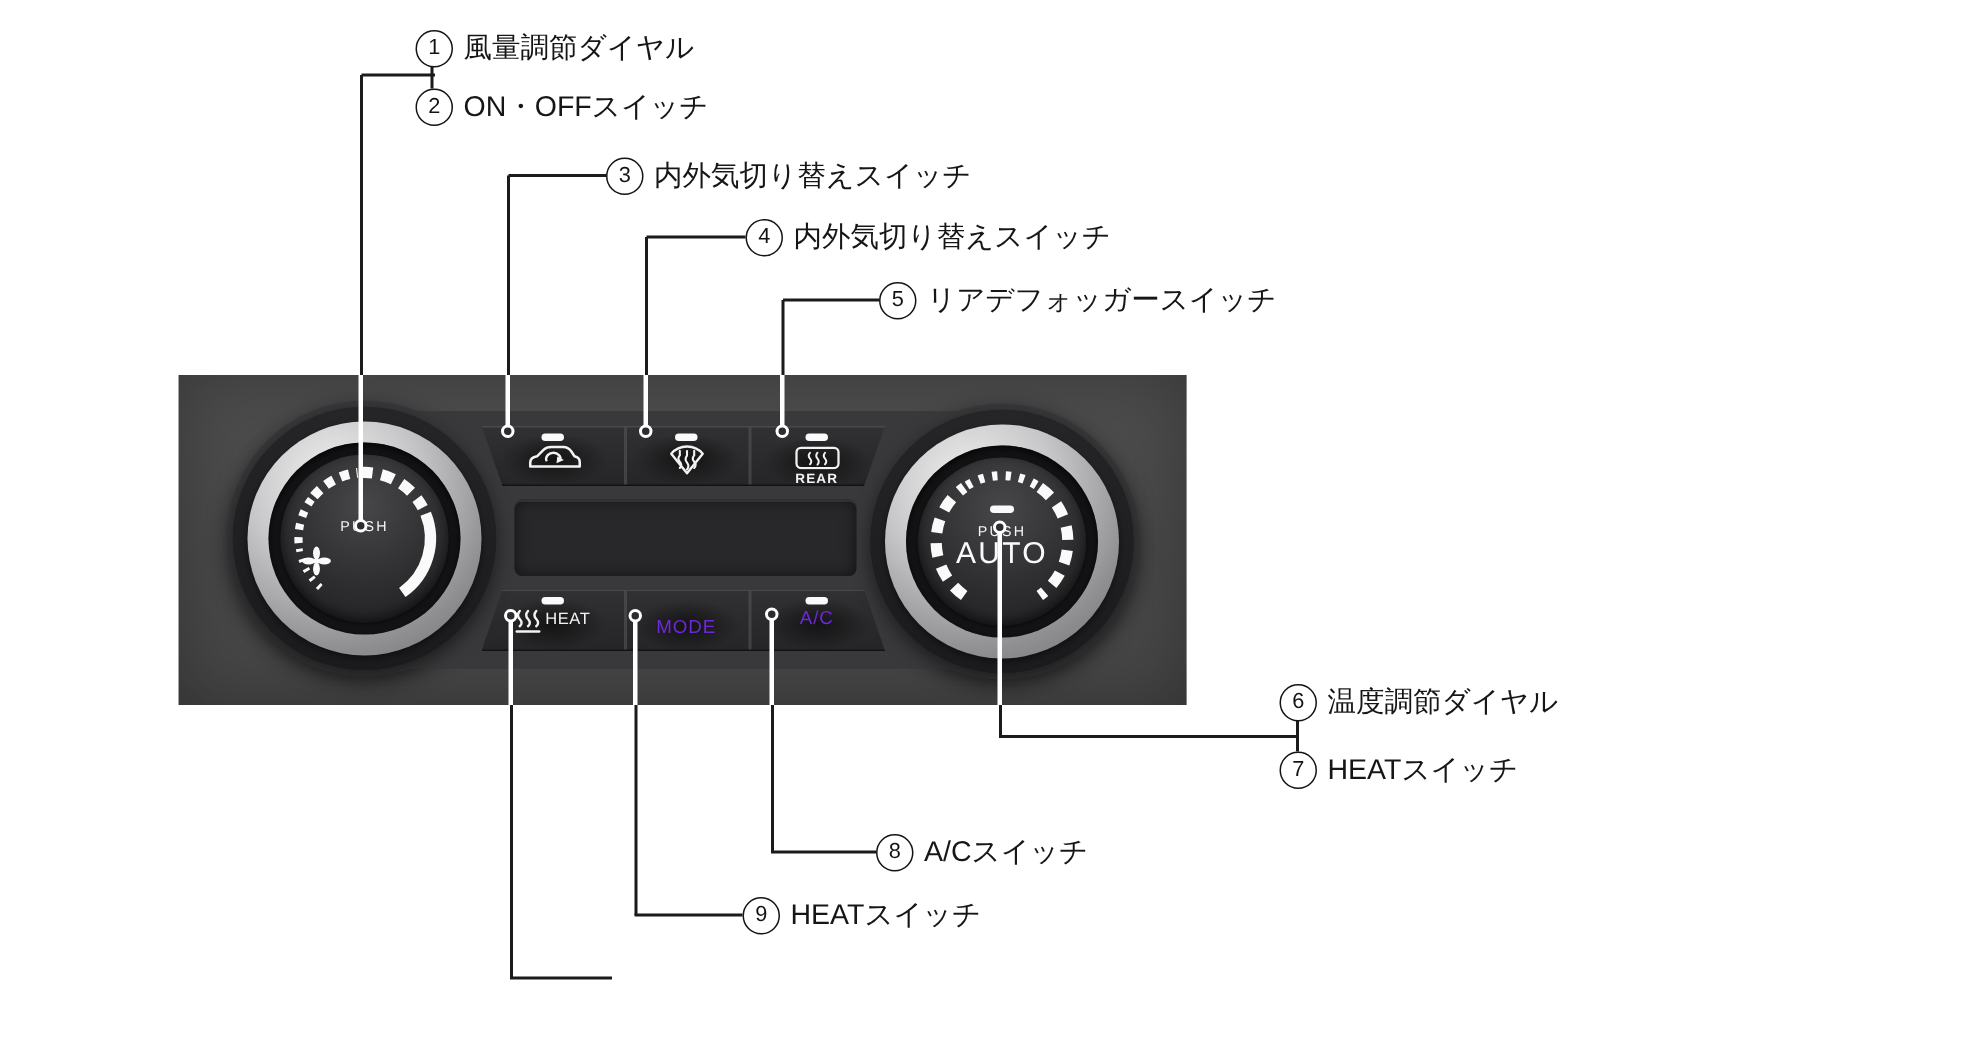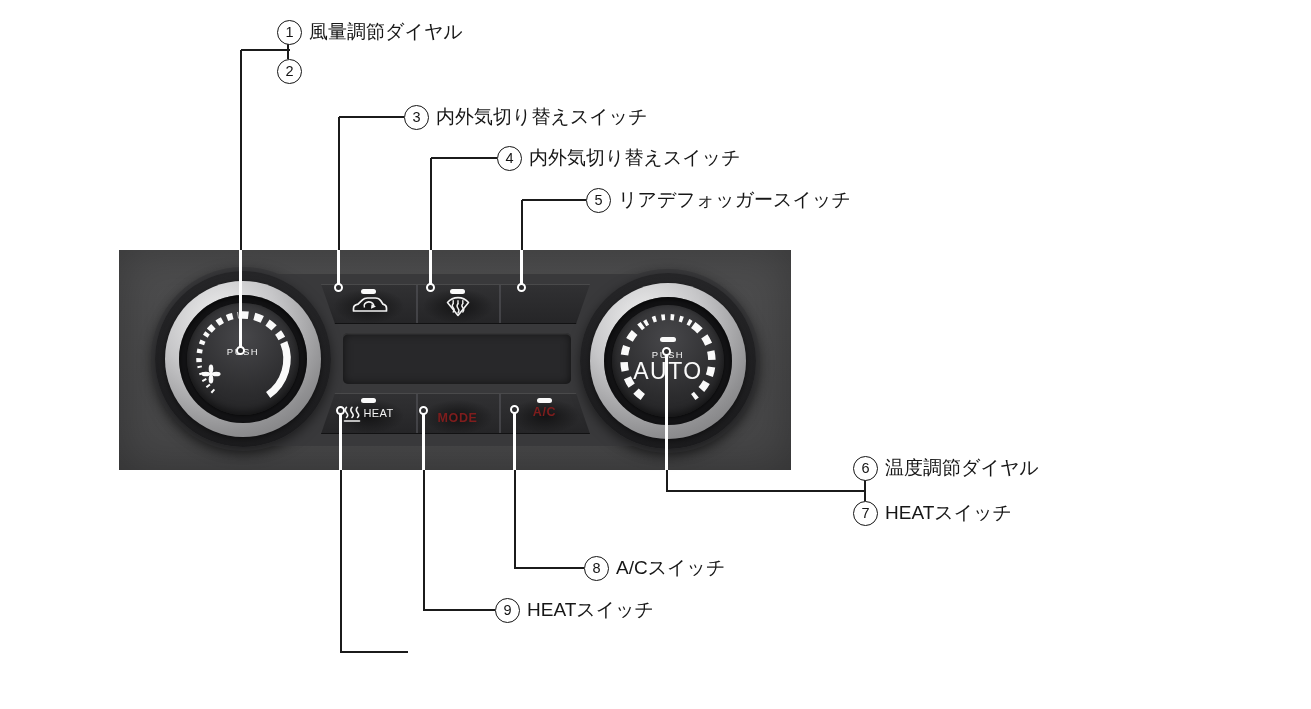--- a/index.html
+++ b/index.html
@@ -60,21 +60,21 @@
   .divider{position:absolute;top:1px;bottom:1px;width:1.5px;background:#5a5a5e;opacity:.55;}
 
   #display{position:absolute;left:343px;top:333px;width:228px;height:51px;border-radius:5px;
         background:#28282a;
         box-shadow:inset 0 1.5px 0 rgba(255,255,255,.10), inset 0 0 10px rgba(0,0,0,.55);}
 
   .btn{position:absolute;display:flex;flex-direction:column;align-items:center;z-index:10;}
   .glow{position:absolute;left:50%;top:55%;transform:translate(-50%,-50%);width:70px;height:34px;
         border-radius:50%;background:radial-gradient(ellipse at center,rgba(0,0,0,.55),rgba(0,0,0,0) 72%);}
   .bdash{width:15px;height:4.5px;border-radius:2.5px;background:#fafafa;z-index:2;}
-  .blabel{color:#7f1d1d;font-size:12.5px;font-weight:700;letter-spacing:.6px;z-index:2;}
+  .blabel{color:#6d28d9;font-size:12.5px;font-weight:400;letter-spacing:.6px;z-index:2;}
   .rear-t{color:#f2f2f2;font-size:9px;font-weight:700;letter-spacing:.8px;z-index:2;margin-top:1px;}
   .heat-t{color:#f2f2f2;font-size:11px;font-weight:400;letter-spacing:.4px;z-index:2;}
   .icon{z-index:2;}
 </style>
 </head>
 <body>
 
 <div id="stage">
 
   <div class="ln v" style="left:287px;top:44px;height:15px"></div>
@@ -102,20 +102,21 @@
 
   <div class="ln v" style="left:340px;top:470px;height:182px"></div>
   <div class="ln h" style="left:340px;top:651px;width:68px"></div>
 
   <div class="callout" style="left:277px;top:19px">
     <span class="cnum">1</span>
     <span class="ctext">風量調節ダイヤル</span>
   </div>
   <div class="callout" style="left:277px;top:58px">
     <span class="cnum">2</span>
+    <span class="ctext">ON・OFFスイッチ</span>
   </div>
   <div class="callout" style="left:404px;top:104px">
     <span class="cnum">3</span>
     <span class="ctext">内外気切り替えスイッチ</span>
   </div>
   <div class="callout" style="left:497px;top:145px">
     <span class="cnum">4</span>
     <span class="ctext">内外気切り替えスイッチ</span>
   </div>
   <div class="callout" style="left:586px;top:187px">
@@ -170,20 +171,31 @@
     <div class="bdash" style="margin-top:5px"></div>
     <svg class="icon" width="30" height="23" viewBox="0 0 30 23">
       <path d="M15 21.5 L4.5 8.5 A13.8 13.8 0 0 1 25.5 8.5 Z" fill="none" stroke="#f2f2f2" stroke-width="1.6" stroke-linejoin="round"></path>
       <path d="M10.2 18 q1.9 -2.1 0 -4.2 q-1.9 -2.1 0 -4.2" fill="none" stroke="#f2f2f2" stroke-width="1.4" stroke-linecap="round"></path>
       <path d="M15 19 q1.9 -2.3 0 -4.6 q-1.9 -2.3 0 -4.6" fill="none" stroke="#f2f2f2" stroke-width="1.4" stroke-linecap="round"></path>
       <path d="M19.8 18 q1.9 -2.1 0 -4.2 q-1.9 -2.1 0 -4.2" fill="none" stroke="#f2f2f2" stroke-width="1.4" stroke-linecap="round"></path>
       <path d="M10.2 9.3 L10.2 6.6 M15 9.5 L15 6.7 M19.8 9.3 L19.8 6.6" stroke="#f2f2f2" stroke-width="1.4" stroke-linecap="round"></path>
     </svg>
   </div>
 
+  <div class="btn" style="left:499px;top:284px;width:91px;height:44px">
+    <div class="glow"></div>
+    <div class="bdash" style="margin-top:5px"></div>
+    <svg class="icon" width="30" height="17" viewBox="0 0 30 17" style="margin-top:2px">
+      <rect x="1" y="2.5" width="28" height="13.5" rx="3" fill="none" stroke="#f2f2f2" stroke-width="1.5"></rect>
+      <path d="M10 13.5 q1.7 -1.9 0 -3.8 q-1.7 -1.9 0 -3.8" fill="none" stroke="#f2f2f2" stroke-width="1.3" stroke-linecap="round"></path>
+      <path d="M15 13.8 q1.7 -2 0 -4 q-1.7 -2 0 -4" fill="none" stroke="#f2f2f2" stroke-width="1.3" stroke-linecap="round"></path>
+      <path d="M20 13.5 q1.7 -1.9 0 -3.8 q-1.7 -1.9 0 -3.8" fill="none" stroke="#f2f2f2" stroke-width="1.3" stroke-linecap="round"></path>
+    </svg>
+    <div class="rear-t">REAR</div>
+  </div>
 
   <div class="btn" style="left:321px;top:393px;width:95px;height:41px">
     <div class="glow"></div>
     <div class="bdash" style="margin-top:5px"></div>
     <div style="display:flex;align-items:center;gap:2px;margin-top:1px;z-index:2">
       <svg class="icon" width="18" height="19" viewBox="0 0 18 19">
         <path d="M3.5 13.5 q2.4 -2.1 0 -4.8 q-2.4 -2.7 0 -5.4" fill="none" stroke="#f2f2f2" stroke-width="1.6" stroke-linecap="round"></path>
         <path d="M9 13.5 q2.4 -2.1 0 -4.8 q-2.4 -2.7 0 -5.4" fill="none" stroke="#f2f2f2" stroke-width="1.6" stroke-linecap="round"></path>
         <path d="M14.5 13.5 q2.4 -2.1 0 -4.8 q-2.4 -2.7 0 -5.4" fill="none" stroke="#f2f2f2" stroke-width="1.6" stroke-linecap="round"></path>
         <path d="M1.5 17 L16.5 17" stroke="#f2f2f2" stroke-width="1.6" stroke-linecap="round"></path>
@@ -230,21 +242,21 @@
     <div class="chrome"></div>
     <div class="innerring"></div>
     <div class="knob"></div>
     <svg class="ticks" viewBox="0 0 176 176">
       <path d="M62.8 124 A44 44 0 0 1 62.8 52" fill="none" stroke="#fafafa" stroke-width="7.5" stroke-dasharray="9 7"></path>
       <path d="M64.7 50.7 A44 44 0 0 1 111.3 50.7" fill="none" stroke="#fafafa" stroke-width="6" stroke-dasharray="3.5 5.5"></path>
       <path d="M113.2 52 A44 44 0 0 1 113.2 124" fill="none" stroke="#fafafa" stroke-width="7.5" stroke-dasharray="9 7"></path>
     </svg>
     <div class="indash" style="left:80px;top:64px"></div>
     <div class="push" style="top:76px">PUSH</div>
-    <div class="dmain" style="top:85px;font-size:23px;letter-spacing:1.5px">AUTO</div>
+    <div class="dmain" style="top:85px;font-size:20px;letter-spacing:1.5px">AUTO</div>
   </div>
 
   <div class="wln" style="left:239px;top:250px;height:100px"></div>
   <div class="wln" style="left:337px;top:250px;height:36px"></div>
   <div class="wln" style="left:429px;top:250px;height:36px"></div>
   <div class="wln" style="left:520px;top:250px;height:36px"></div>
   <div class="wln" style="left:665px;top:354px;height:116px"></div>
   <div class="wln" style="left:513px;top:412px;height:58px"></div>
   <div class="wln" style="left:422px;top:413px;height:57px"></div>
   <div class="wln" style="left:339px;top:413px;height:57px"></div>

